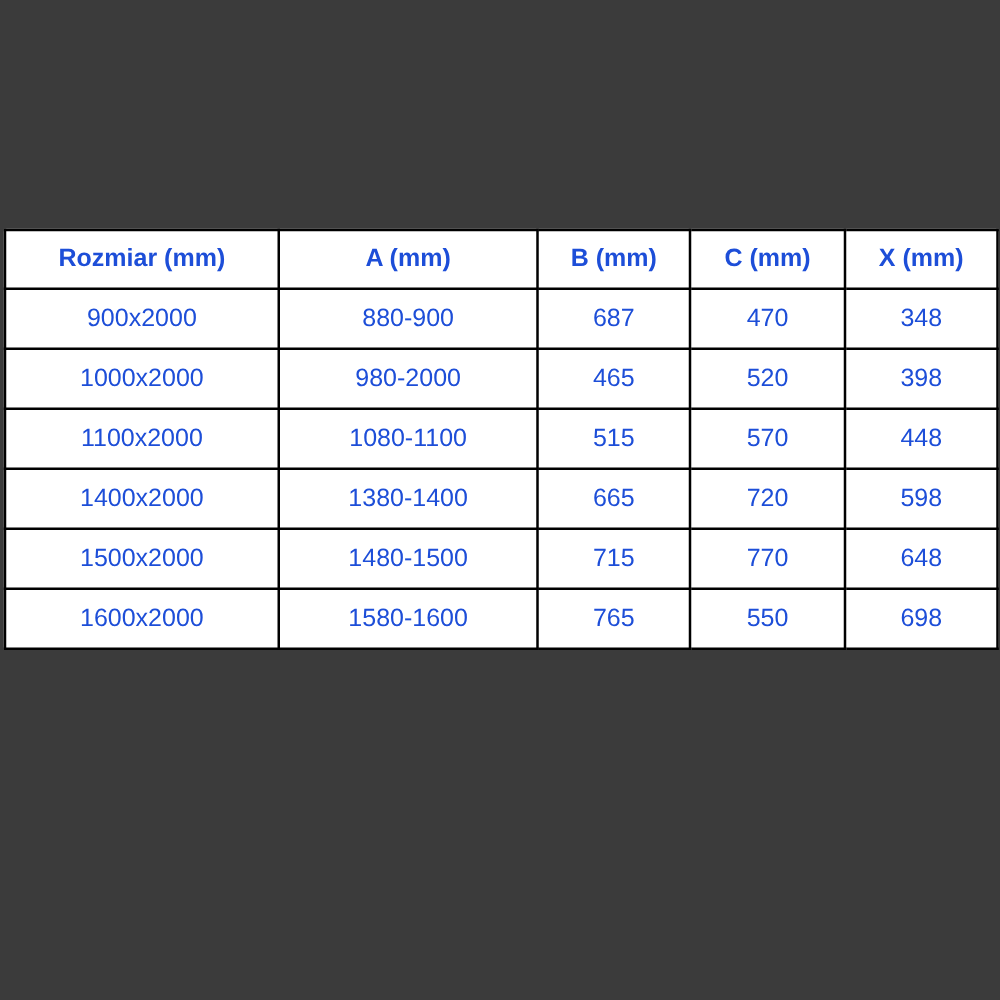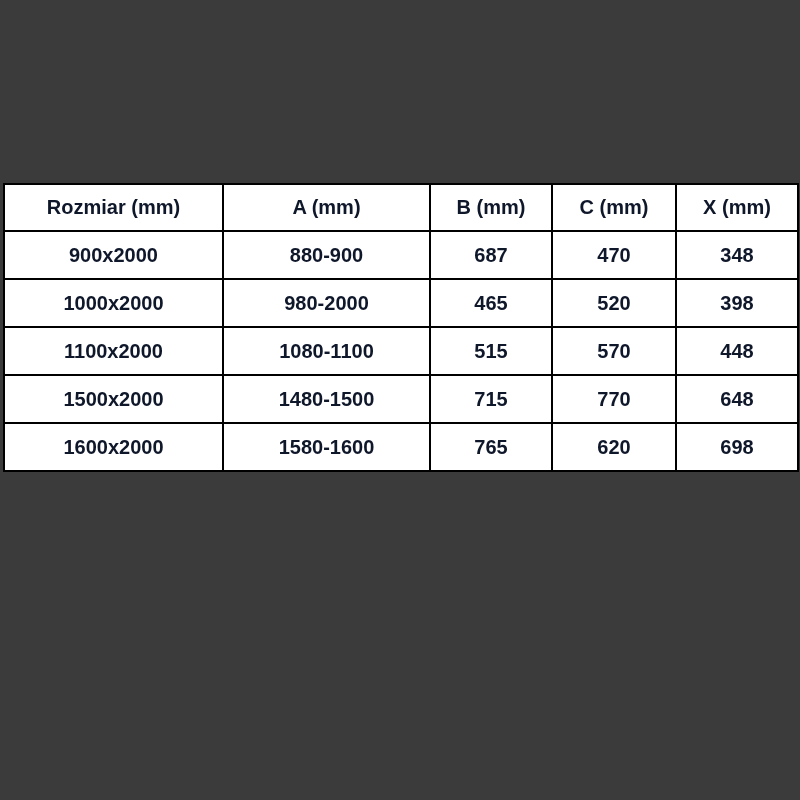--- a/index.html
+++ b/index.html
@@ -26,34 +26,34 @@
     width: 794px;
     border-collapse: collapse;
     background: #ffffff;
     table-layout: fixed;
   }
   .dim-table th,
   .dim-table td {
     border: 2px solid #000000;
     text-align: center;
     vertical-align: middle;
-    color: #0f172a;
+    color: #1d4ed8;
     padding: 0;
     overflow: hidden;
     white-space: nowrap;
   }
   .dim-table th {
     height: 45px;
     font-size: 20px;
     font-weight: bold;
   }
   .dim-table td {
     height: 46px;
     font-size: 20px;
-    font-weight: bold;
+    font-weight: normal;
   }
   col.c0 { width: 219px; }
   col.c1 { width: 207px; }
   col.c2 { width: 122px; }
   col.c3 { width: 124px; }
   col.c4 { width: 122px; }
 </style>
 </head>
 <body>
 
@@ -91,28 +91,35 @@
         <td>398</td>
       </tr>
       <tr>
         <td>1100x2000</td>
         <td>1080-1100</td>
         <td>515</td>
         <td>570</td>
         <td>448</td>
       </tr>
       <tr>
+        <td>1400x2000</td>
+        <td>1380-1400</td>
+        <td>665</td>
+        <td>720</td>
+        <td>598</td>
+      </tr>
+      <tr>
         <td>1500x2000</td>
         <td>1480-1500</td>
         <td>715</td>
         <td>770</td>
         <td>648</td>
       </tr>
       <tr>
         <td>1600x2000</td>
         <td>1580-1600</td>
         <td>765</td>
-        <td>620</td>
+        <td>550</td>
         <td>698</td>
       </tr>
     </tbody>
   </table>
 </div>
 
 </body></html>

